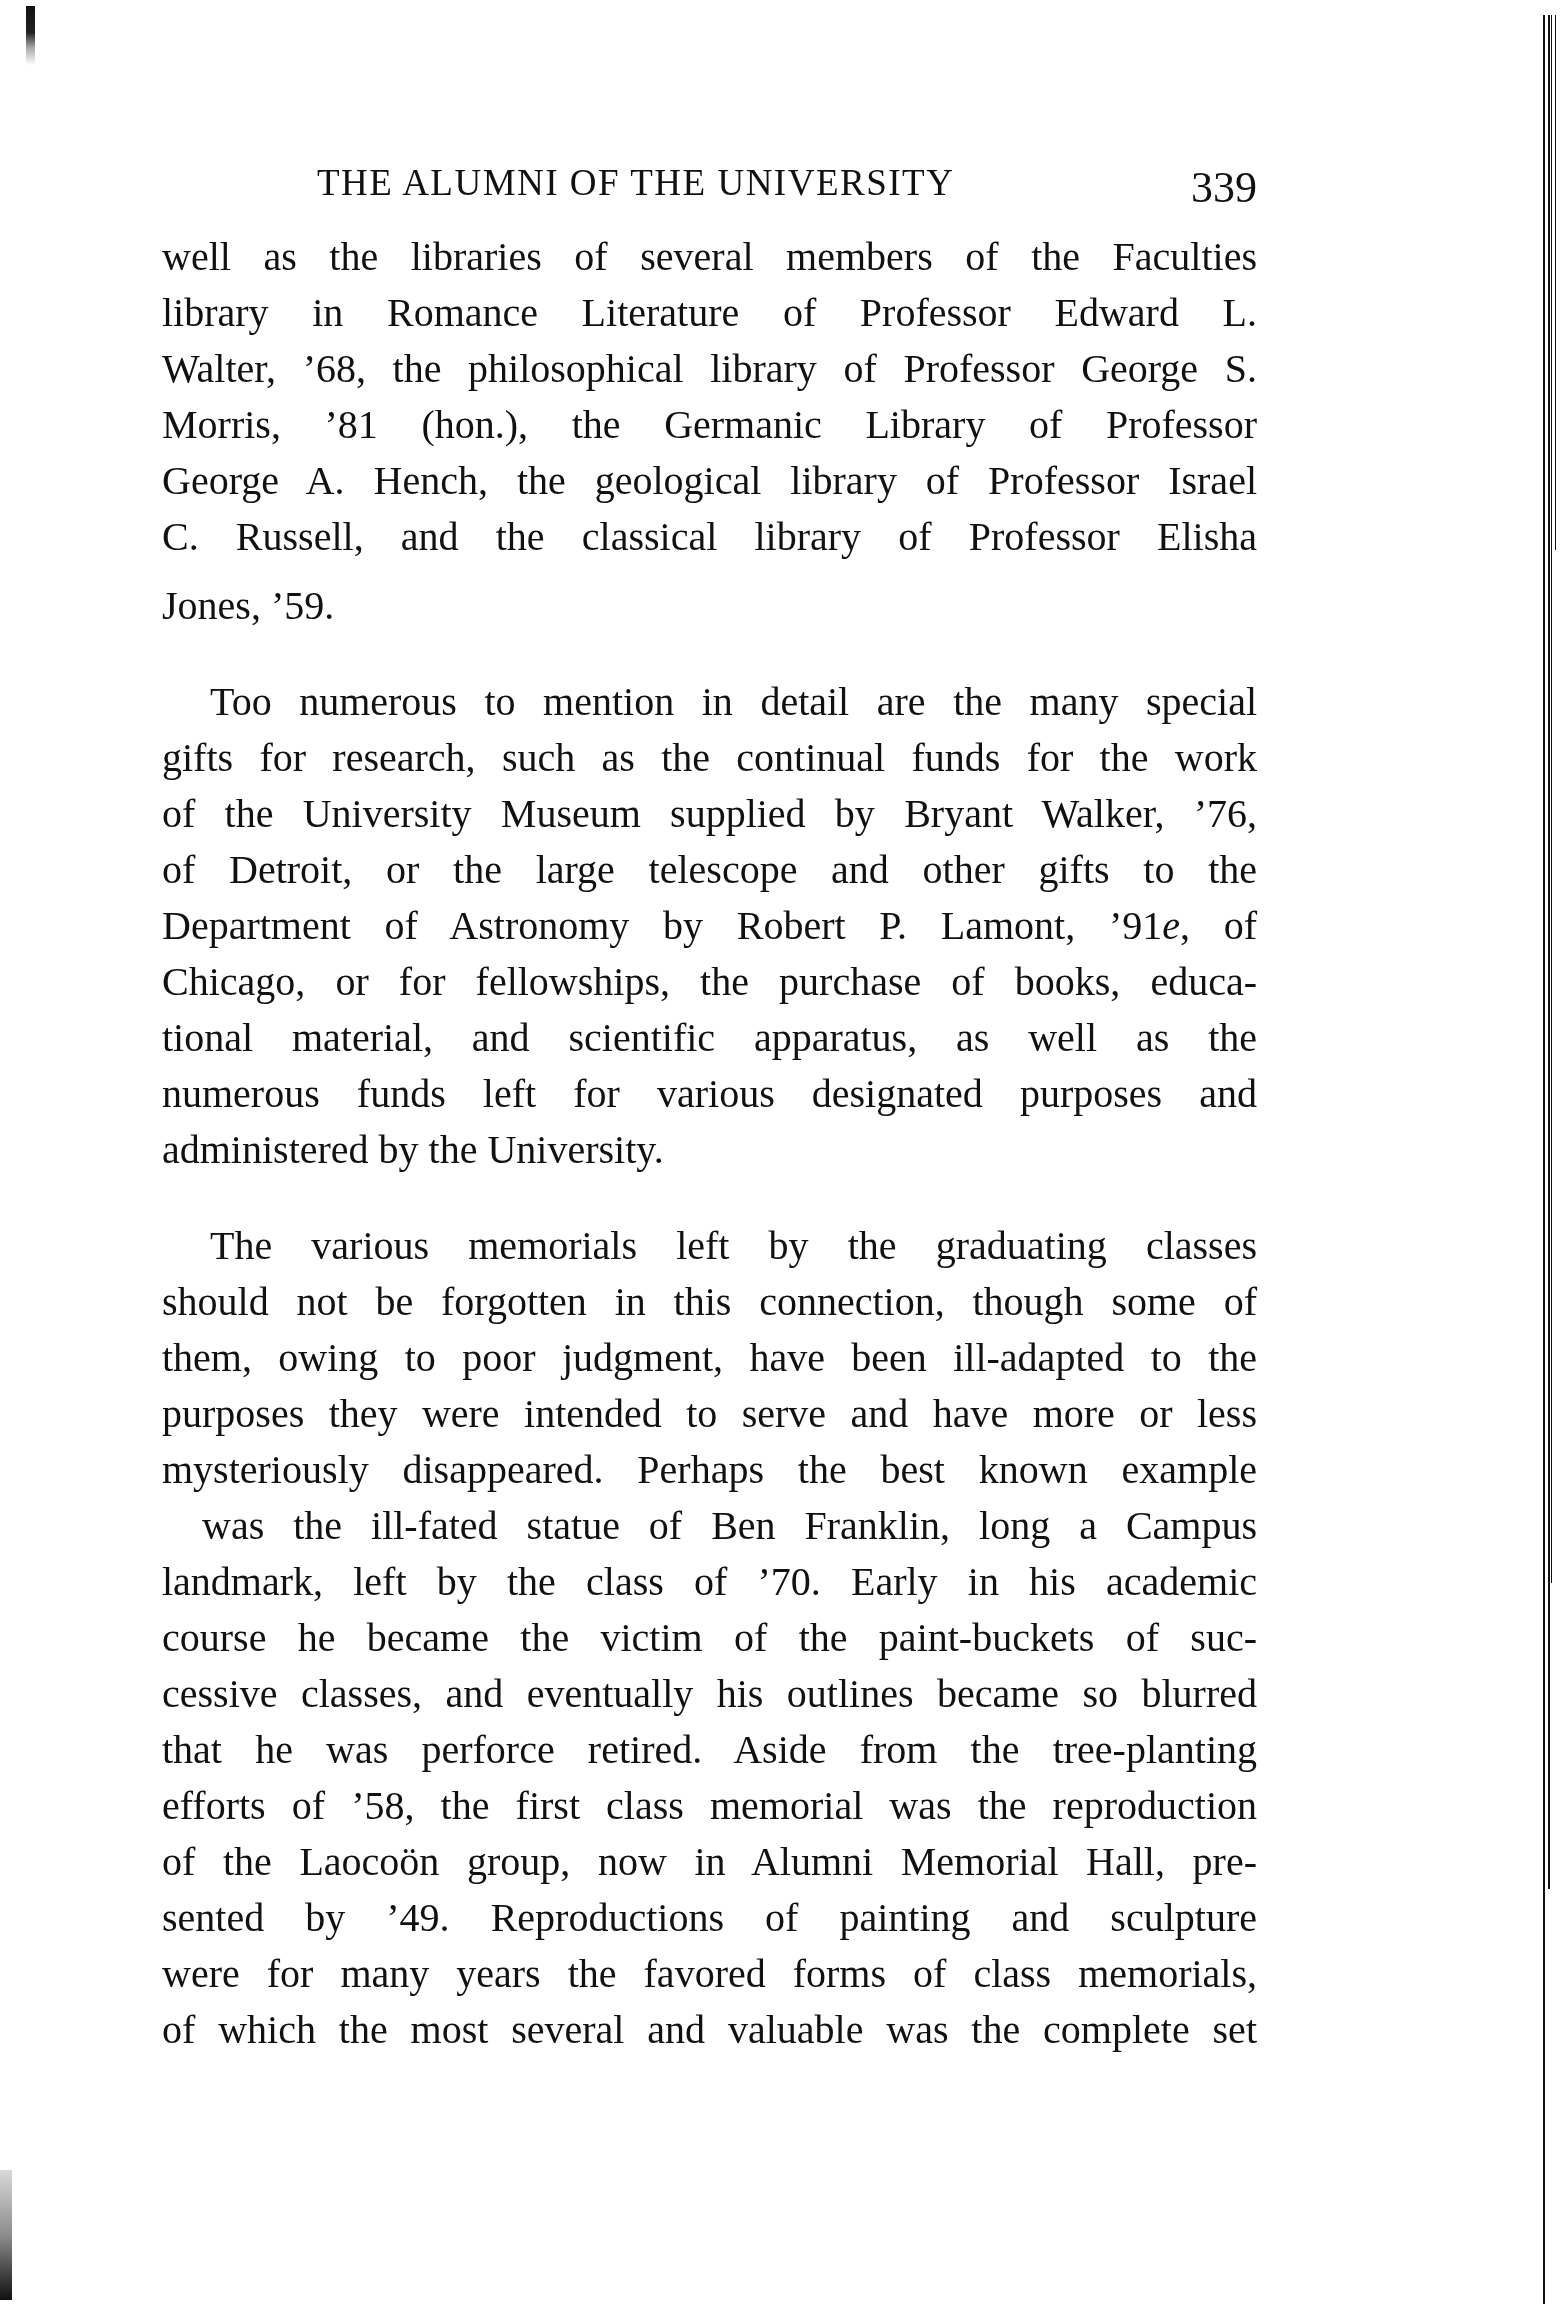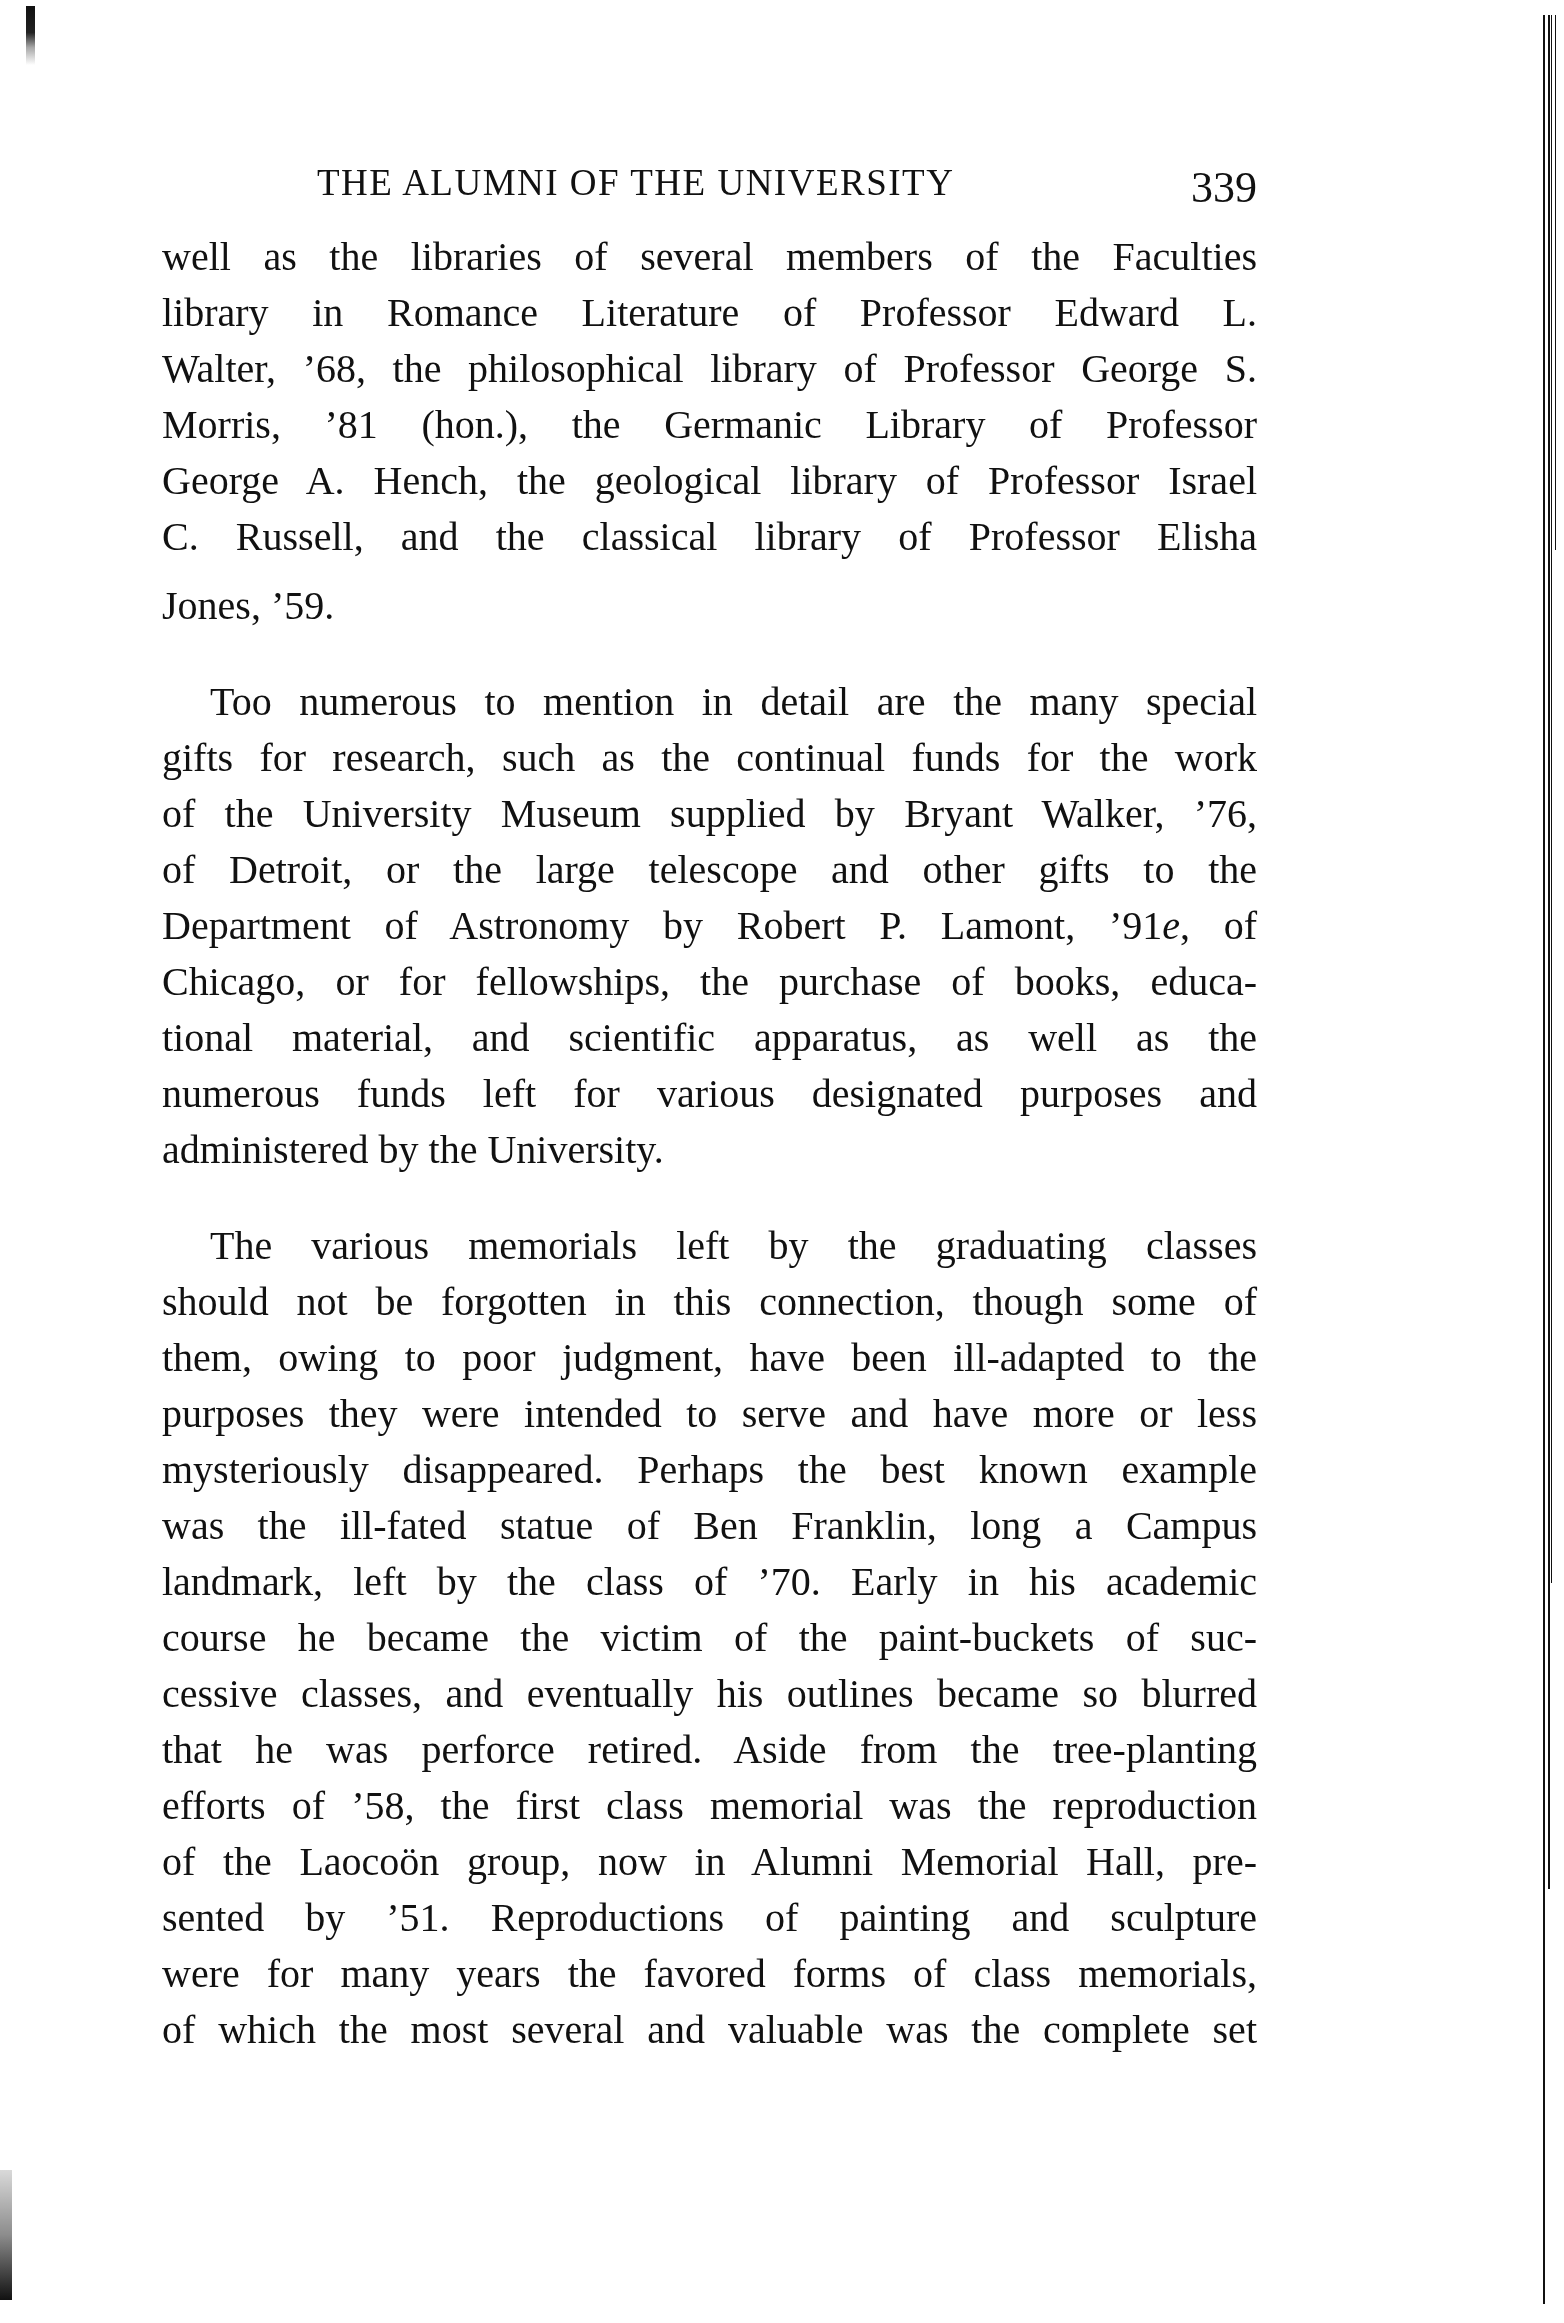--- a/index.html
+++ b/index.html
@@ -138,27 +138,27 @@
       <span class="line" style="white-space: normal;">numerous funds left for various designated purposes and</span>
       <span class="line last" style="white-space: normal;">administered by the University.</span>
     </div>
 
     <div>
       <span class="line indent" style="white-space: normal;">The various memorials left by the graduating classes</span>
       <span class="line" style="white-space: normal;">should not be forgotten in this connection, though some of</span>
       <span class="line" style="white-space: normal;">them, owing to poor judgment, have been ill-adapted to the</span>
       <span class="line" style="white-space: normal;">purposes they were intended to serve and have more or less</span>
       <span class="line" style="white-space: normal;">mysteriously disappeared.  Perhaps the best known example</span>
-      <span class="line" style="white-space: normal;">was the ill-fated statue of Ben Franklin, long a Campus</span>
+      <span class="line" style="white-space: normal; margin-left: 40px;">was the ill-fated statue of Ben Franklin, long a Campus</span>
       <span class="line" style="white-space: normal;">landmark, left by the class of ’70.  Early in his academic</span>
       <span class="line" style="white-space: normal;">course he became the victim of the paint-buckets of suc-</span>
       <span class="line" style="white-space: normal;">cessive classes, and eventually his outlines became so blurred</span>
       <span class="line" style="white-space: normal;">that he was perforce retired.  Aside from the tree-planting</span>
       <span class="line" style="white-space: normal;">efforts of ’58, the first class memorial was the reproduction</span>
       <span class="line" style="white-space: normal;">of the Laocoön group, now in Alumni Memorial Hall, pre-</span>
-      <span class="line" style="white-space: normal;">sented by ’51.  Reproductions of painting and sculpture</span>
+      <span class="line" style="white-space: normal;">sented by ’49.  Reproductions of painting and sculpture</span>
       <span class="line" style="white-space: normal;">were for many years the favored forms of class memorials,</span>
       <span class="line" style="white-space: normal;">of which the most several and valuable was the complete set</span>
     </div>
 
   </div>
 </div>
 
 
 </body></html>

